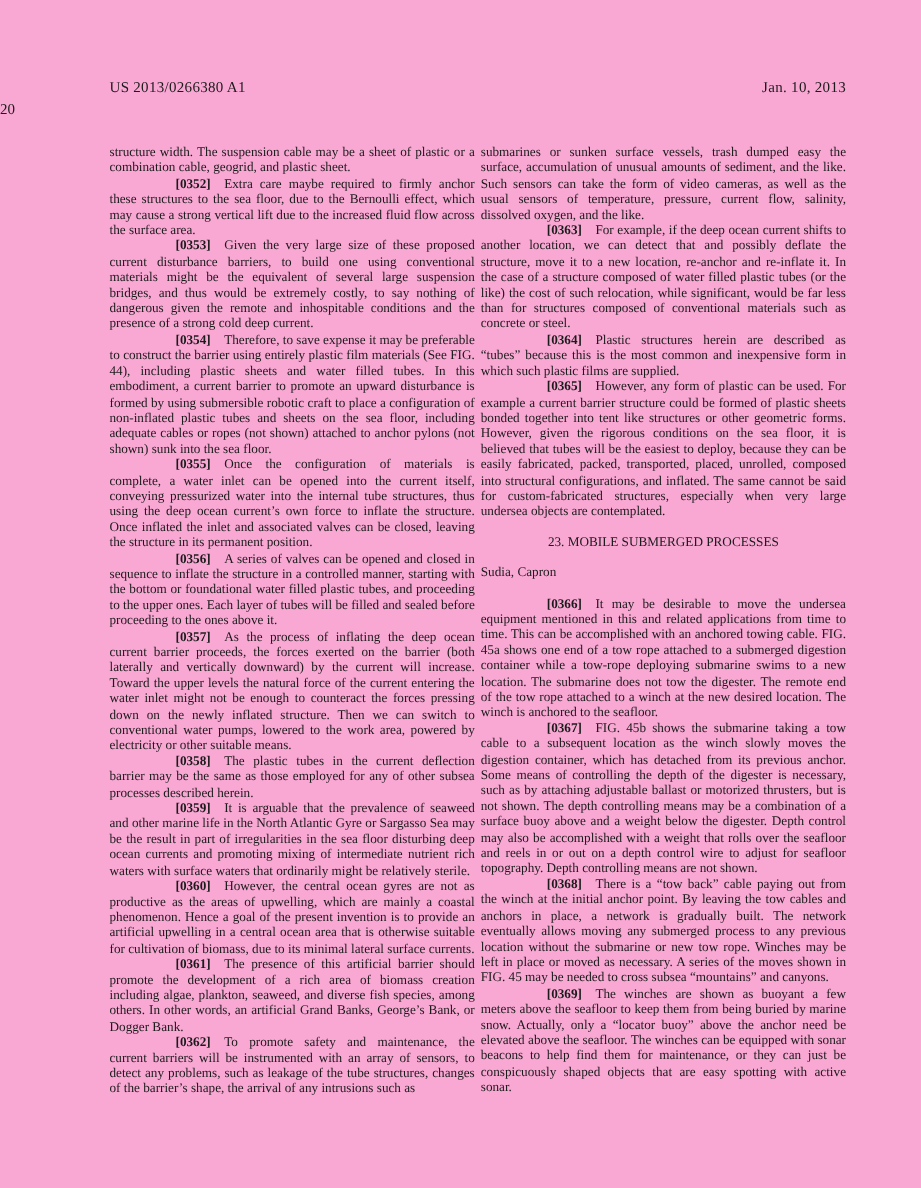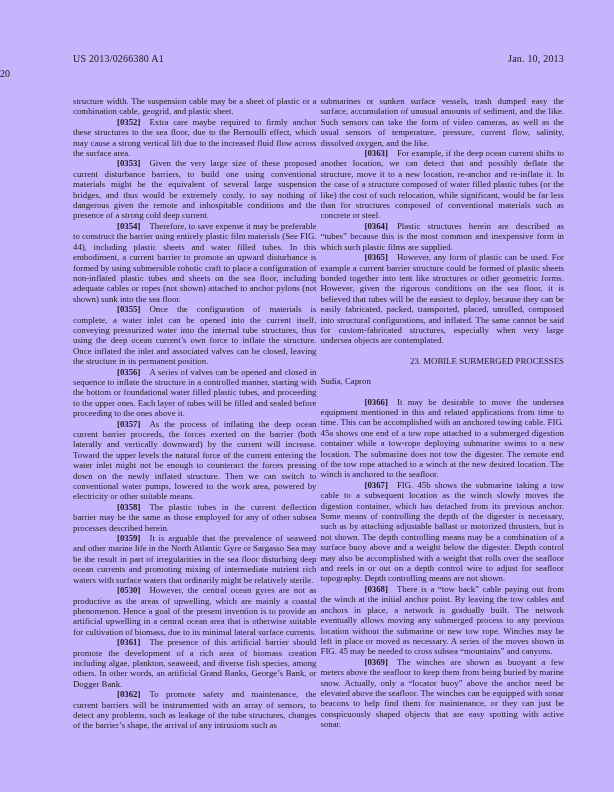--- a/index.html
+++ b/index.html
@@ -1,20 +1,20 @@
 <!DOCTYPE html>
 <html><head>
 <meta charset="utf-8">
 <style>
   html, body { margin: 0; padding: 0; background: #ffffff; }
   .page {
     position: relative;
     width: 614px;
     height: 792px;
-    background: #c4b5fd;
+    background: #f9a8d4;
     overflow: hidden;
     font-family: "Liberation Serif", serif;
     color: #1b1b1b;
   }
   .header-row {
     position: absolute;
     top: 53px;
     left: 73px;
     right: 50px;
     display: flex;
@@ -40,21 +40,21 @@
   .col {
     flex: 1 1 0;
     text-align: justify;
     font-size: 8.8px;
     line-height: 10.4px;
   }
   .col p { margin: 0; }
   .pnum { font-weight: bold; margin-left: 44px; }
   .pgap { display: inline-block; width: 9px; }
   .section-heading {
-    text-align: right;
+    text-align: center;
     margin: 10px 0;
   }
   .byline {
     margin: 0 0 10px 0;
   }
 </style>
 </head>
 <body>
 
 <div class="page">
@@ -67,21 +67,21 @@
     <div class="col" id="left-col">
         <p>structure width. The suspension cable may be a sheet of plastic or a combination cable, geogrid, and plastic sheet.</p>
         <p><span class="pnum">[0352]</span><span class="pgap"></span>Extra care maybe required to firmly anchor these structures to the sea floor, due to the Bernoulli effect, which may cause a strong vertical lift due to the increased fluid flow across the surface area.</p>
         <p><span class="pnum">[0353]</span><span class="pgap"></span>Given the very large size of these proposed current disturbance barriers, to build one using conventional materials might be the equivalent of several large suspension bridges, and thus would be extremely costly, to say nothing of dangerous given the remote and inhospitable conditions and the presence of a strong cold deep current.</p>
         <p><span class="pnum">[0354]</span><span class="pgap"></span>Therefore, to save expense it may be preferable to construct the barrier using entirely plastic film materials (See FIG. 44), including plastic sheets and water filled tubes. In this embodiment, a current barrier to promote an upward disturbance is formed by using submersible robotic craft to place a configuration of non-inflated plastic tubes and sheets on the sea floor, including adequate cables or ropes (not shown) attached to anchor pylons (not shown) sunk into the sea floor.</p>
         <p><span class="pnum">[0355]</span><span class="pgap"></span>Once the configuration of materials is complete, a water inlet can be opened into the current itself, conveying pressurized water into the internal tube structures, thus using the deep ocean current’s own force to inflate the structure. Once inflated the inlet and associated valves can be closed, leaving the structure in its permanent position.</p>
         <p><span class="pnum">[0356]</span><span class="pgap"></span>A series of valves can be opened and closed in sequence to inflate the structure in a controlled manner, starting with the bottom or foundational water filled plastic tubes, and proceeding to the upper ones. Each layer of tubes will be filled and sealed before proceeding to the ones above it.</p>
         <p><span class="pnum">[0357]</span><span class="pgap"></span>As the process of inflating the deep ocean current barrier proceeds, the forces exerted on the barrier (both laterally and vertically downward) by the current will increase. Toward the upper levels the natural force of the current entering the water inlet might not be enough to counteract the forces pressing down on the newly inflated structure. Then we can switch to conventional water pumps, lowered to the work area, powered by electricity or other suitable means.</p>
         <p><span class="pnum">[0358]</span><span class="pgap"></span>The plastic tubes in the current deflection barrier may be the same as those employed for any of other subsea processes described herein.</p>
         <p><span class="pnum">[0359]</span><span class="pgap"></span>It is arguable that the prevalence of seaweed and other marine life in the North Atlantic Gyre or Sargasso Sea may be the result in part of irregularities in the sea floor disturbing deep ocean currents and promoting mixing of intermediate nutrient rich waters with surface waters that ordinarily might be relatively sterile.</p>
-        <p><span class="pnum">[0530]</span><span class="pgap"></span>However, the central ocean gyres are not as productive as the areas of upwelling, which are mainly a coastal phenomenon. Hence a goal of the present invention is to provide an artificial upwelling in a central ocean area that is otherwise suitable for cultivation of biomass, due to its minimal lateral surface currents.</p>
+        <p><span class="pnum">[0360]</span><span class="pgap"></span>However, the central ocean gyres are not as productive as the areas of upwelling, which are mainly a coastal phenomenon. Hence a goal of the present invention is to provide an artificial upwelling in a central ocean area that is otherwise suitable for cultivation of biomass, due to its minimal lateral surface currents.</p>
         <p><span class="pnum">[0361]</span><span class="pgap"></span>The presence of this artificial barrier should promote the development of a rich area of biomass creation including algae, plankton, seaweed, and diverse fish species, among others. In other words, an artificial Grand Banks, George’s Bank, or Dogger Bank.</p>
         <p><span class="pnum">[0362]</span><span class="pgap"></span>To promote safety and maintenance, the current barriers will be instrumented with an array of sensors, to detect any problems, such as leakage of the tube structures, changes of the barrier’s shape, the arrival of any intrusions such as</p>
       </div>
     <div class="col" id="right-col">
         <p>submarines or sunken surface vessels, trash dumped easy the surface, accumulation of unusual amounts of sediment, and the like. Such sensors can take the form of video cameras, as well as the usual sensors of temperature, pressure, current flow, salinity, dissolved oxygen, and the like.</p>
         <p><span class="pnum">[0363]</span><span class="pgap"></span>For example, if the deep ocean current shifts to another location, we can detect that and possibly deflate the structure, move it to a new location, re-anchor and re-inflate it. In the case of a structure composed of water filled plastic tubes (or the like) the cost of such relocation, while significant, would be far less than for structures composed of conventional materials such as concrete or steel.</p>
         <p><span class="pnum">[0364]</span><span class="pgap"></span>Plastic structures herein are described as “tubes” because this is the most common and inexpensive form in which such plastic films are supplied.</p>
         <p><span class="pnum">[0365]</span><span class="pgap"></span>However, any form of plastic can be used. For example a current barrier structure could be formed of plastic sheets bonded together into tent like structures or other geometric forms. However, given the rigorous conditions on the sea floor, it is believed that tubes will be the easiest to deploy, because they can be easily fabricated, packed, transported, placed, unrolled, composed into structural configurations, and inflated. The same cannot be said for custom-fabricated structures, especially when very large undersea objects are contemplated.</p>
         <div class="section-heading">23. MOBILE SUBMERGED PROCESSES</div>
         <div class="byline">Sudia, Capron</div>

